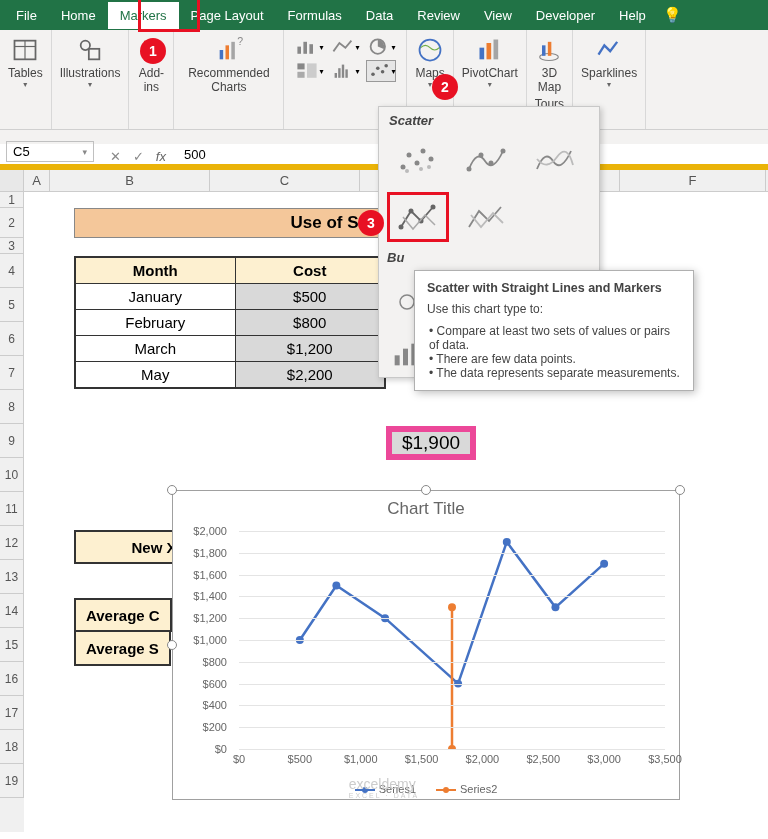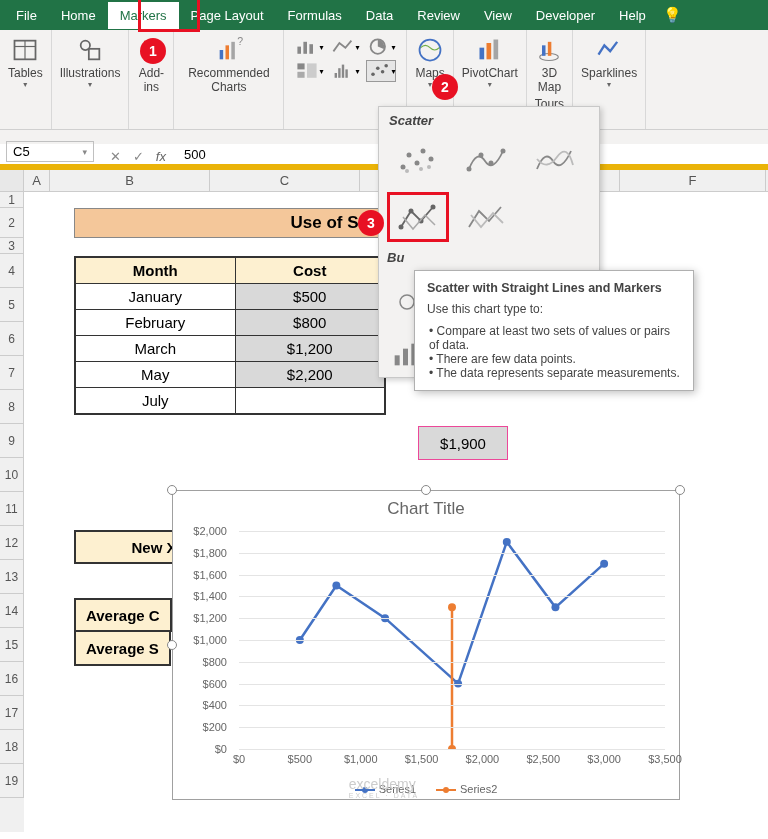--- a/index.html
+++ b/index.html
@@ -320,27 +320,23 @@
             <td class="sel">$800</td>
           </tr>
       <tr>
             <td>March</td>
             <td class="sel">$1,200</td>
           </tr>
       <tr>
             <td>May</td>
             <td class="sel">$2,200</td>
           </tr>
-      <tr>
-            <td>July</td>
-            <td></td>
-          </tr>
     </tbody>
       </table>
-    <div style="position:absolute; top:234px; left:362px; width:90px; height:34px; border:1px solid #ec4899; background:#d9d9d9; display:flex; align-items:center; justify-content:center; font-size:15px;margin-left:32px;">$1,900</div>
+    <div style="position:absolute; top:234px; left:362px; width:90px; height:34px; border:6px solid #ec4899; background:#d9d9d9; display:flex; align-items:center; justify-content:center; font-size:19px;">$1,900</div>
     <div class="newx">New X</div>
     <div class="newx-val"></div>
     <div class="avg1">Average C</div>
     <div class="avg2">Average S</div>
   </div>
 </div>
 
 <div class="scatter-panel">
   <div class="hdr">Scatter</div>
   <div class="row">

